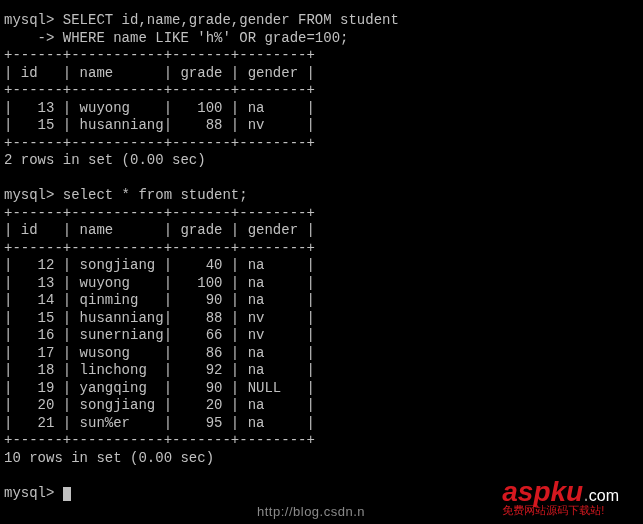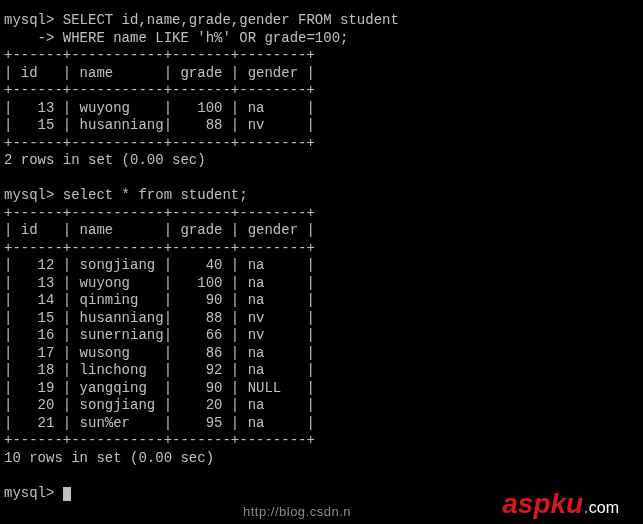--- a/index.html
+++ b/index.html
@@ -22,21 +22,21 @@
   .cursor {
     display: inline-block;
     width: 8px;
     height: 14px;
     background: #c0c0c0;
     vertical-align: text-bottom;
   }
   .footer-url {
     position: absolute;
     bottom: 4px;
-    left: 243px;
+    left: 257px;
     color: #8a8a8a;
     font-family: Arial, sans-serif;
     font-size: 13px;
     letter-spacing: 0.5px;
   }
   .watermark {
     position: absolute;
     bottom: 6px;
     right: 24px;
     font-family: Arial, sans-serif;
@@ -103,13 +103,14 @@
 <span>10 rows in set (0.00 sec)</span>
 
 <span>mysql&gt; </span><span class="cursor"></span></div>
 
 <div class="footer-url">http://blog.csdn.n</div>
 
 <div class="watermark">
   <div class="line1">
     <span class="red">aspku</span><span class="dot">.</span><span class="com">com</span>
   </div>
+  <div class="line2">免费网站源码下载站!</div>
 </div>
 
 </body></html>

